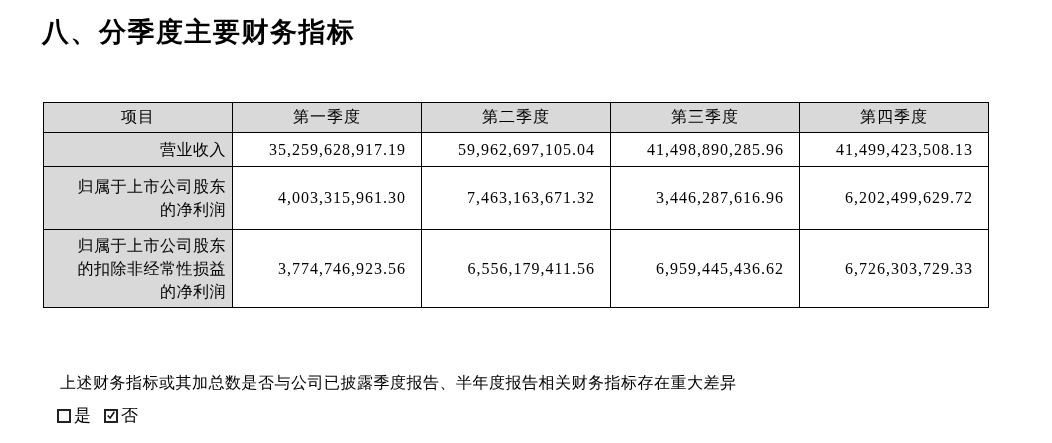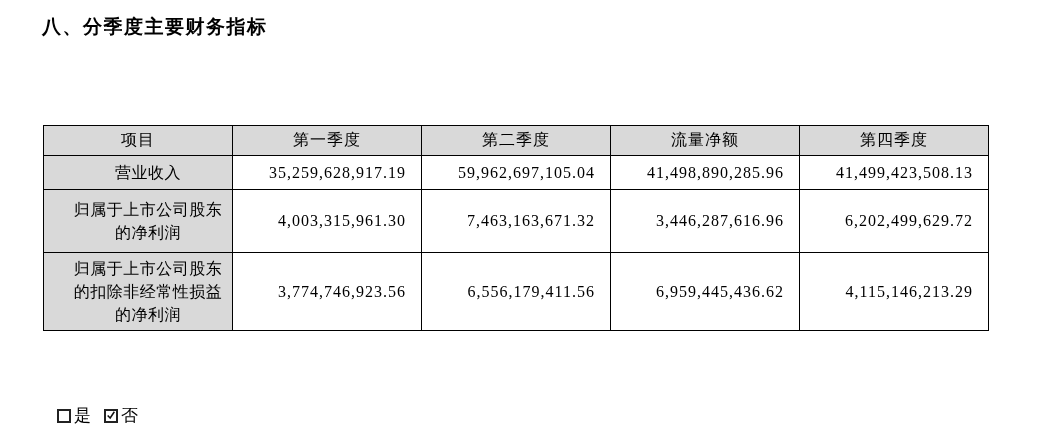--- a/index.html
+++ b/index.html
@@ -6,46 +6,46 @@
   html, body {
     width: 1052px; height: 443px;
     background: #ffffff;
     color: #000000;
     font-family: "Liberation Serif", "DejaVu Serif", serif;
   }
   .page { position: relative; width: 1052px; height: 443px; background: #fff; overflow: hidden; }
 
   .doc-title {
     position: absolute; left: 42px; top: 14px;
-    font-size: 19px; font-weight: bold;
+    font-size: 27px; font-weight: bold;
     font-family: "Liberation Sans", "DejaVu Sans", sans-serif;
     letter-spacing: 1.5px;
   }
   .unit-label {
     position: absolute; top: 72px; right: 102px;
     font-size: 16px; letter-spacing: 0.5px;
   }
 
   table.fin-table {
-    position: absolute; left: 43px; top: 125px;
+    position: absolute; left: 43px; top: 102px;
     width: 945px;
     border-collapse: collapse; table-layout: fixed;
     font-size: 16px;
   }
   .fin-table th, .fin-table td { border: 1px solid #000; }
   .fin-table th {
     background: #d9d9d9;
     font-weight: normal;
     text-align: center;
     height: 30px;
     letter-spacing: 1px;
   }
   .fin-table td.label {
     background: #d9d9d9;
-    text-align: center;
+    text-align: right;
     padding: 4px 6px 4px 26px;
     white-space: pre-line;
     line-height: 23px;
     letter-spacing: 0.5px;
     font-family: Liberation Serif, serif;
   }
   .fin-table td.num {
     background: #ffffff;
     text-align: right;
     padding-right: 15px;
@@ -90,21 +90,21 @@
         <col style="width:189px">
         <col style="width:189px">
         <col style="width:189px">
         <col style="width:189px">
     </colgroup>
     <thead>
       <tr>
         <th>项目</th>
         <th>第一季度</th>
         <th>第二季度</th>
-        <th>流量净额</th>
+        <th>第三季度</th>
         <th>第四季度</th>
       </tr>
     </thead>
     <tbody>
       <tr class="r1">
         <td class="label">营业收入</td>
         <td class="num">35,259,628,917.19</td>
         <td class="num">59,962,697,105.04</td>
         <td class="num">41,498,890,285.96</td>
         <td class="num">41,499,423,508.13</td>
@@ -117,25 +117,26 @@
         <td class="num">3,446,287,616.96</td>
         <td class="num">6,202,499,629.72</td>
       </tr>
       <tr class="r3">
         <td class="label">归属于上市公司股东
 的扣除非经常性损益
 的净利润</td>
         <td class="num">3,774,746,923.56</td>
         <td class="num">6,556,179,411.56</td>
         <td class="num">6,959,445,436.62</td>
-        <td class="num">4,115,146,213.29</td>
+        <td class="num">6,726,303,729.33</td>
       </tr>
     </tbody>
   </table>
 
+  <div class="note-line">上述财务指标或其加总数是否与公司已披露季度报告、半年度报告相关财务指标存在重大差异</div>
 
   <div class="checkbox-line">
     <span class="cb-option">
       <span class="checkbox"></span>
       <span>是</span>
     </span>
     <span class="cb-option">
       <span class="checkbox">
           <svg width="11" height="11" viewBox="0 0 12 12">
             <path d="M2 6 L5 9 L10 1.5" stroke="#111" stroke-width="1.8" fill="none"></path>

